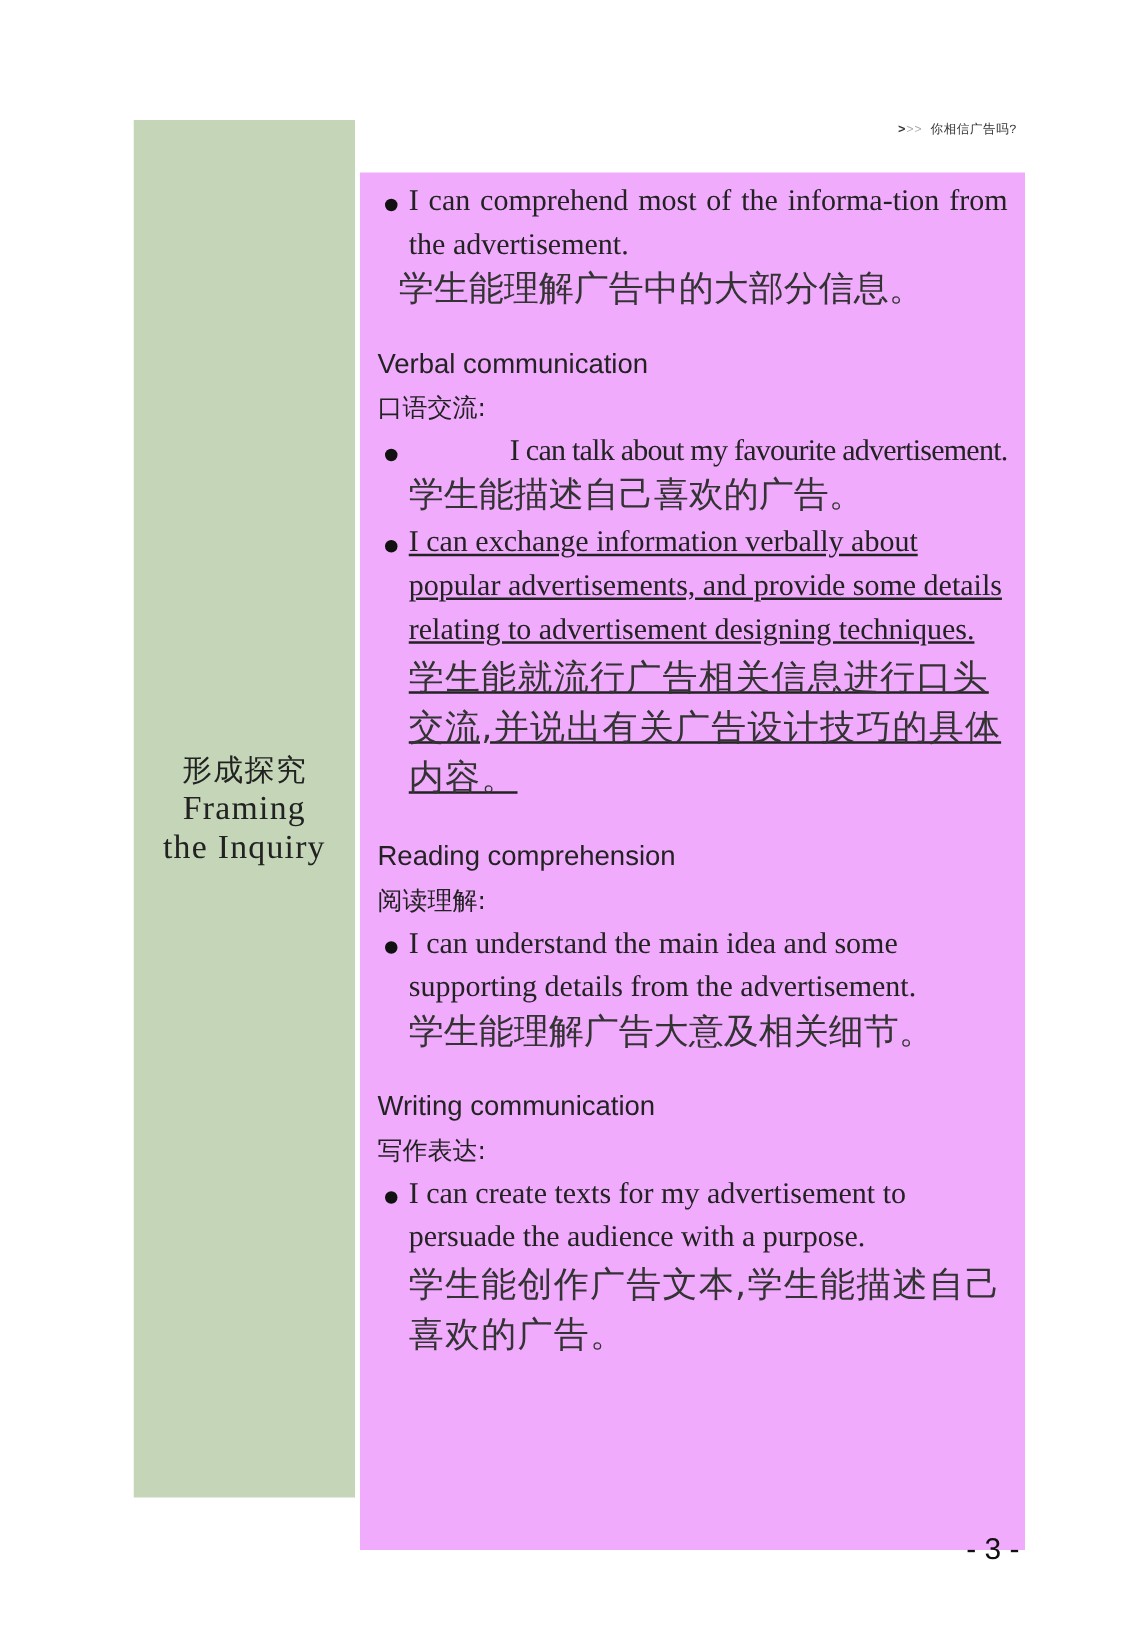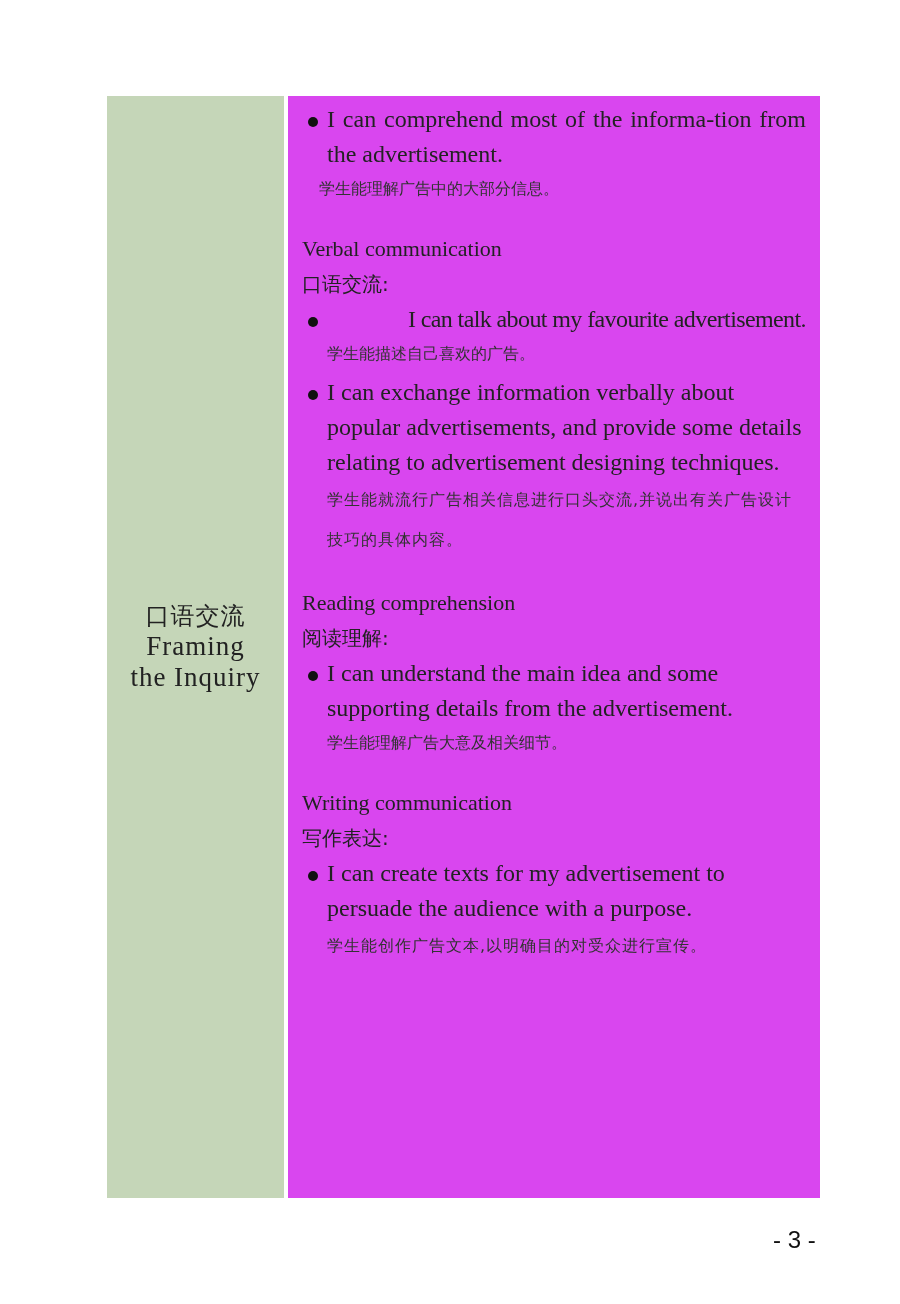--- a/index.html
+++ b/index.html
@@ -22,58 +22,58 @@
   }
   .left-cell {
     width: 177px; height: 100%; background: #c5d6b8;
     display: flex; align-items: center; justify-content: center;
     flex-direction: column; text-align: center;
   }
   .left-cell .zh { font-size: 24px; line-height: 30px; letter-spacing: 1px; }
   .left-cell .en { font-family: Liberation Serif, serif; font-size: 27px; line-height: 31px; letter-spacing: 1px; }
   .gap { width: 4px; background: #fff; }
   .right-cell {
-    flex: 1; height: 100%; background: #d946ef;
-    padding: 6px 14px 0 14px; box-sizing: border-box;
+    flex: 1; height: 100%; background: #f0abfc;
+    padding: 6px 14px 0 14px; box-sizing: border-box; margin-top: 42px;
   }
   .bullet-item { position: relative; padding-left: 25px; }
   .bullet-item .dot {
     position: absolute; left: 6px; top: 15px; width: 10px; height: 10px;
     border-radius: 50%; background: #111;
   }
   .en-text {
     font-family: "Liberation Serif", serif; font-size: 24px; line-height: 35px; color: #222;
   }
   .zh-text {
-    font-family: "DejaVu Sans", sans-serif; font-size: 16px; line-height: 34px; color: #333;
+    font-family: "DejaVu Sans", sans-serif; font-size: 28px; line-height: 34px; color: #333;
   }
   .section-title {
-    font-family: Liberation Serif, serif; font-size: 22px; line-height: 34px; color: #222;
+    font-family: Liberation Sans, sans-serif; font-size: 22px; line-height: 34px; color: #222;
     margin-top: 26px;
   }
   .section-zh {
     font-family: "DejaVu Sans", sans-serif; font-size: 20px; line-height: 36px; color: #222;
   }
-  .item-gap { margin-top: 4px; }
+  .item-gap { margin-top: 4px; text-decoration: underline; }
   .page-number {
     position: absolute; top: 1226px; left: 773px;
     font-family: "Liberation Sans", sans-serif; font-size: 24px; color: #111;
   }
 </style>
 </head>
 <body>
 
 <div class="header">
   <span class="arrows-dark">&gt;</span><span class="arrows-light">&gt;&gt;</span>
   <span>你相信广告吗?</span>
 </div>
 
 <div class="table">
   <div class="left-cell">
-    <div class="zh">口语交流</div>
+    <div class="zh">形成探究</div>
     <div class="en">Framing</div>
     <div class="en">the Inquiry</div>
   </div>
   <div class="gap"></div>
   <div class="right-cell">
 
     <div class="bullet-item">
       <span class="dot"></span>
       <div class="en-text" style="text-align:justify;">I can comprehend most of the informa-tion from the advertisement.</div>
       <div class="zh-text" style="padding-left:-8px; margin-left:-8px;">学生能理解广告中的大部分信息。</div>
@@ -98,19 +98,19 @@
       <span class="dot"></span>
       <div class="en-text">I can understand the main idea and some supporting details from the advertisement.</div>
       <div class="zh-text">学生能理解广告大意及相关细节。</div>
     </div>
 
     <div class="section-title">Writing communication</div>
     <div class="section-zh">写作表达:</div>
     <div class="bullet-item">
       <span class="dot"></span>
       <div class="en-text">I can create texts for my advertisement to persuade the audience with a purpose.</div>
-      <div class="zh-text" style="line-height:40px; letter-spacing:1px;">学生能创作广告文本,以明确目的对受众进行宣传。</div>
+      <div class="zh-text" style="line-height:40px; letter-spacing:1px;">学生能创作广告文本,学生能描述自己喜欢的广告。</div>
     </div>
 
   </div>
 </div>
 
 <div class="page-number">- 3 -</div>
 
 </body></html>

